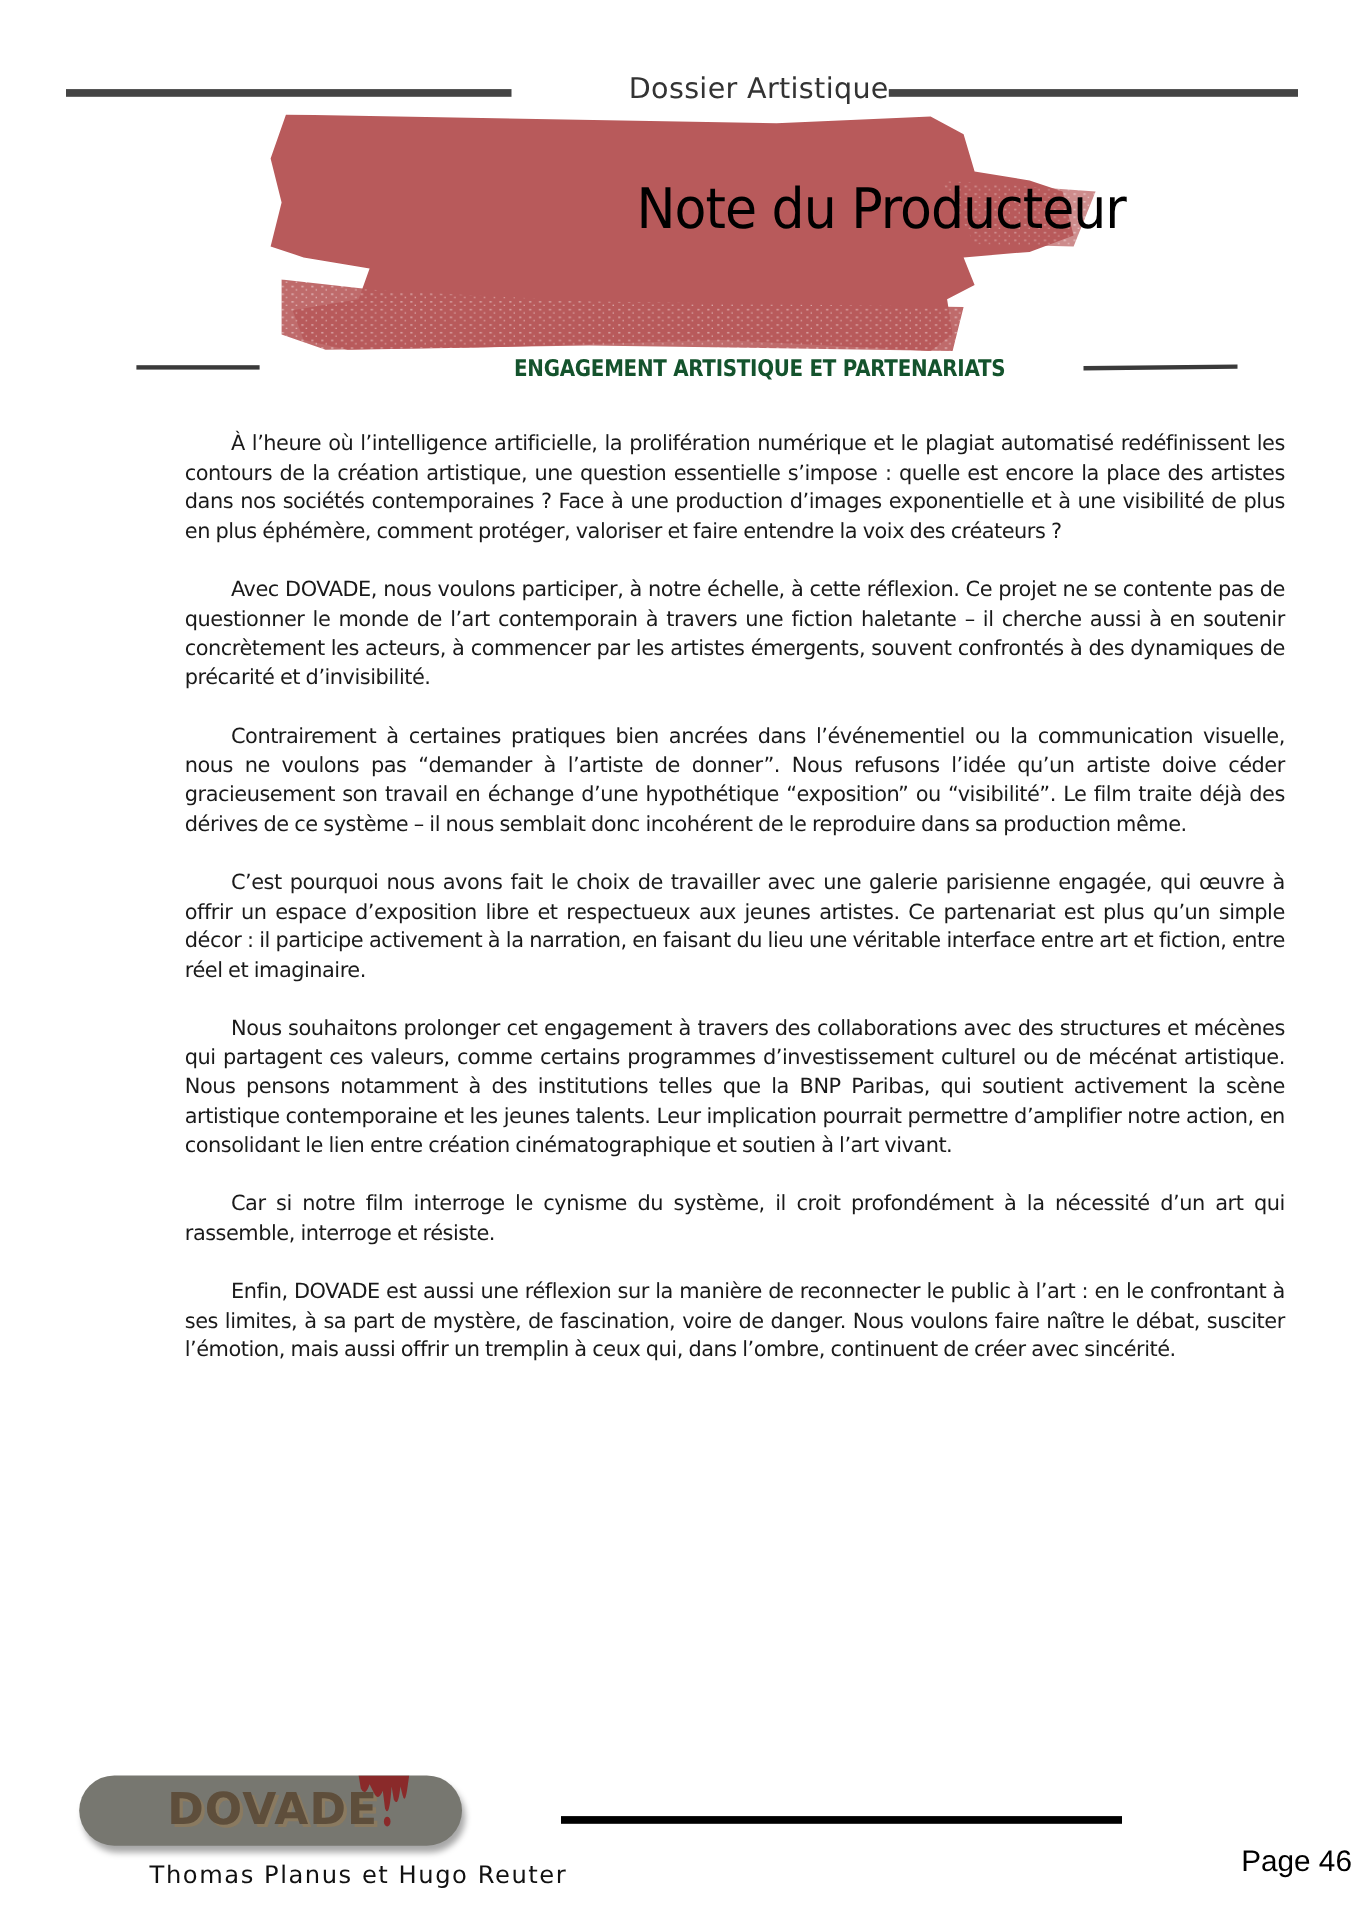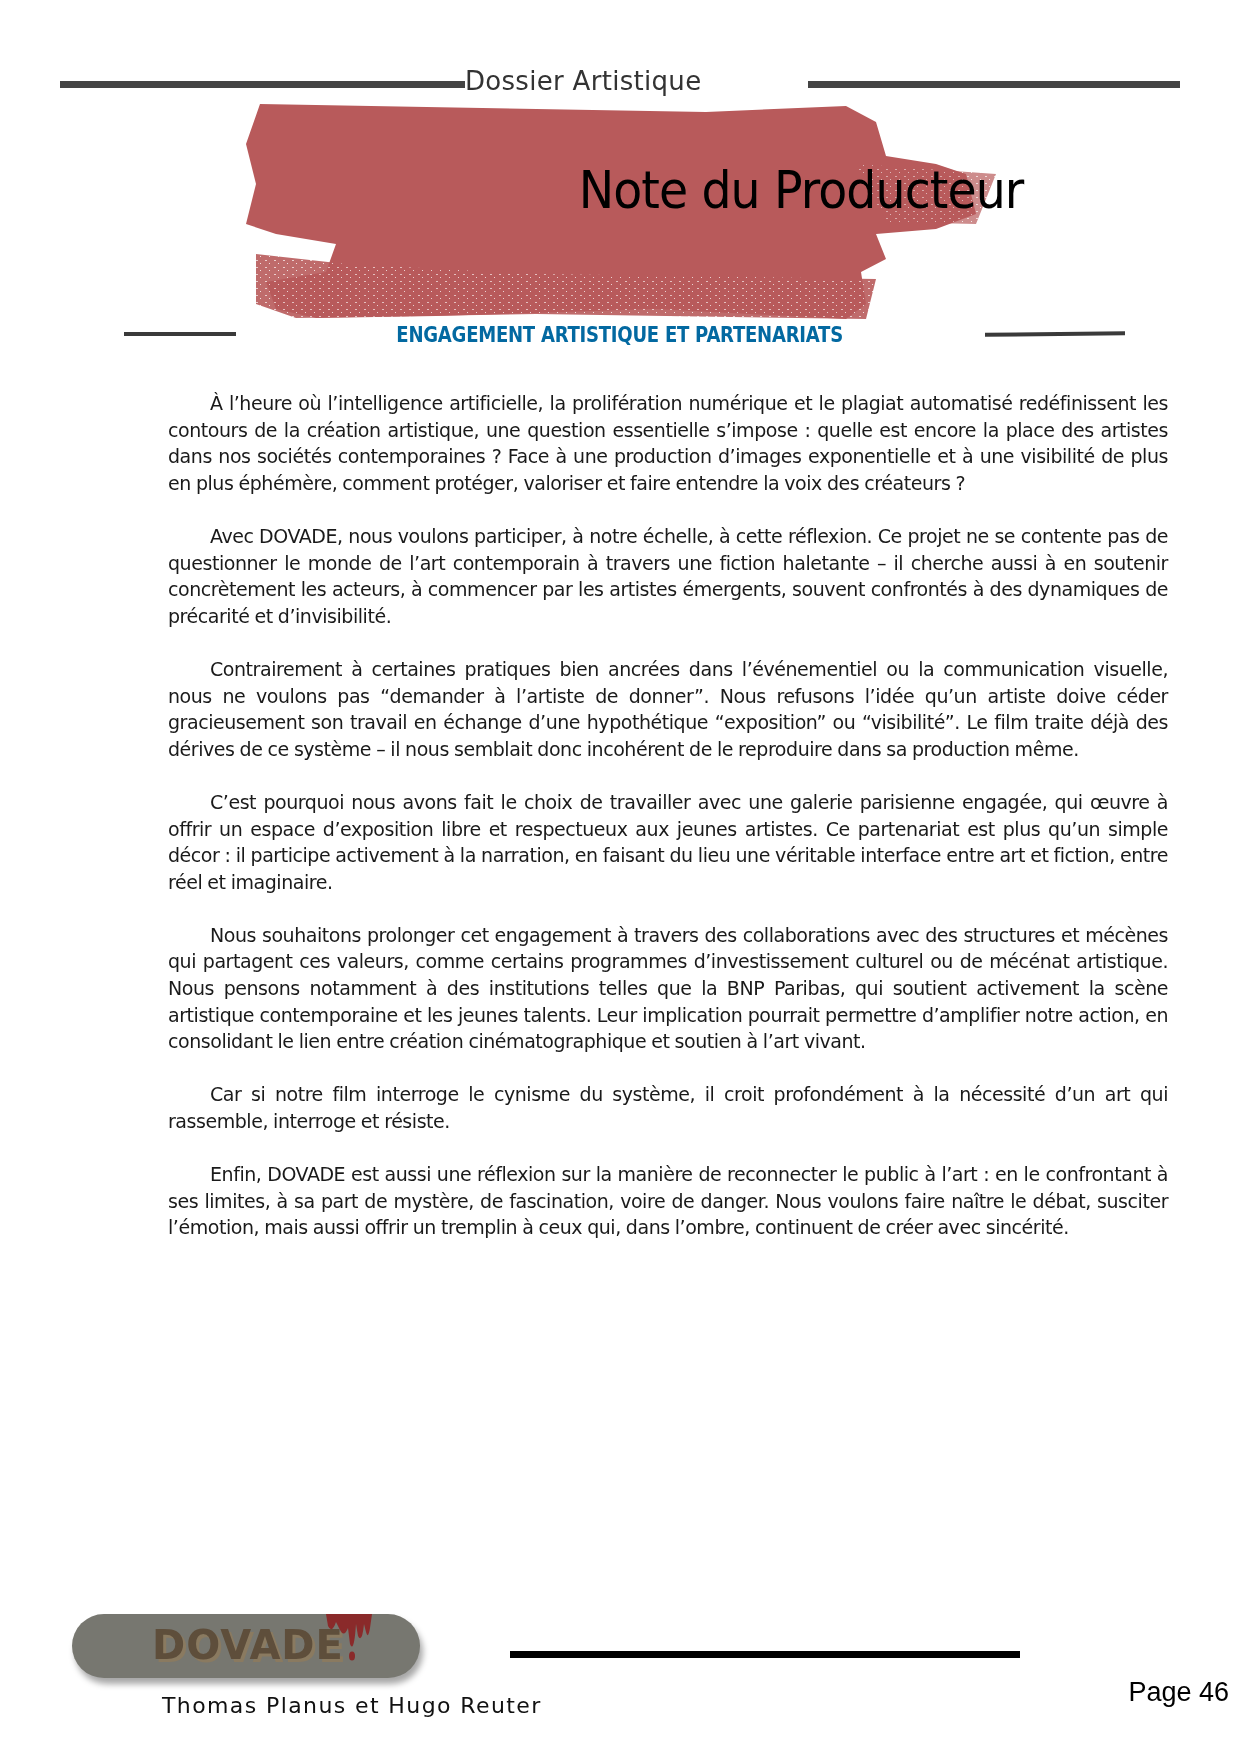--- a/index.html
+++ b/index.html
@@ -2,49 +2,49 @@
 <html><head>
 <meta charset="utf-8">
 <style>
   html, body { margin: 0; padding: 0; background: #ffffff; }
   body { width: 1241px; height: 1755px; position: relative; overflow: hidden;
          font-family: "DejaVu Sans", sans-serif; color: #1a1a1a; }
 
   .rule { position: absolute; background: #444444; }
   .rule-top-left { left: 60px; top: 81px; width: 405px; height: 7px; }
   .rule-top-right { left: 808px; top: 81px; width: 372px; height: 7px; }
-  .header-label { position: absolute; left: 465px; top: 66px; width: 343px; text-align: left;
+  .header-label { position: absolute; left: 465px; top: 66px; width: 343px; text-align: right;
                   font-family: "DejaVu Sans", sans-serif; font-size: 26px; color: #333333; letter-spacing: 0.3px; }
 
   .brush { position: absolute; left: 236px; top: 104px; width: 766px; height: 222px; }
   .title { position: absolute; left: 210px; top: 165px; width: 830px; text-align: right;
            font-family: "DejaVu Sans", sans-serif; font-weight: normal; font-size: 51px;
            color: #000; letter-spacing: -1px; line-height: 1; white-space: nowrap; }
   .title span { display: inline-block; transform: scaleX(0.93); transform-origin: center; }
 
   .rule-sub-left { left: 124px; top: 332px; width: 112px; height: 4px; background: #3a3a3a; }
   .rule-sub-right { left: 985px; top: 332px; width: 140px; height: 4px; background: #3a3a3a; transform: rotate(-0.6deg); }
-  .subtitle { position: absolute; left: 290px; top: 323px; width: 660px; text-align: center;
-              font-family: "DejaVu Sans", sans-serif; font-weight: bold; font-size: 21px; color: #0369a1;
+  .subtitle { position: absolute; left: 290px; top: 323px; width: 660px; text-align: right;
+              font-family: "DejaVu Sans", sans-serif; font-weight: bold; font-size: 21px; color: #14532d;
               letter-spacing: -0.3px; white-space: nowrap; }
   .subtitle span { display: inline-block; transform: scaleX(0.86); }
 
   .body-text { position: absolute; left: 124px; top: 390px; width: 1000px;
                font-family: "DejaVu Sans", sans-serif; font-size: 19px; line-height: 26.6px;
                color: #1a1a1a; margin-left: 44px; }
   .body-text p { margin: 0 0 26.6px 0; text-align: justify; text-indent: 42px; letter-spacing: -0.45px; word-spacing: -0.5px; }
 
   .footer-rule { position: absolute; left: 510px; top: 1651px; width: 510px; height: 7px; background: #000; }
   .logo { position: absolute; left: 72px; top: 1614px; width: 348px; height: 64px;
           background: #777770; border-radius: 32px; box-shadow: 3px 6px 6px rgba(0,0,0,0.35); }
   .logo-text { position: absolute; left: 80px; top: 8px; font-family: "DejaVu Sans", sans-serif;
                font-weight: bold; font-size: 40px; color: #5e4e3b; letter-spacing: 1px;
                text-shadow: 3px 3px 0 #8a7a60; }
   .logo-drip { position: absolute; left: 250px; top: 0px; width: 52px; height: 48px; }
-  .authors { position: absolute; left: 162px; top: 1693px; font-family: "DejaVu Sans", sans-serif;
+  .authors { position: absolute; left: 136px; top: 1693px; font-family: "DejaVu Sans", sans-serif;
              font-size: 22px; color: #111; letter-spacing: 1.4px; }
   .page-num { position: absolute; right: 12px; top: 1677px; font-family: Liberation Sans, sans-serif;
               font-size: 27px; color: #000; }
 </style>
 </head>
 <body>
 
 <div class="rule rule-top-left"></div>
 <div class="header-label">Dossier Artistique</div>
 <div class="rule rule-top-right"></div>

